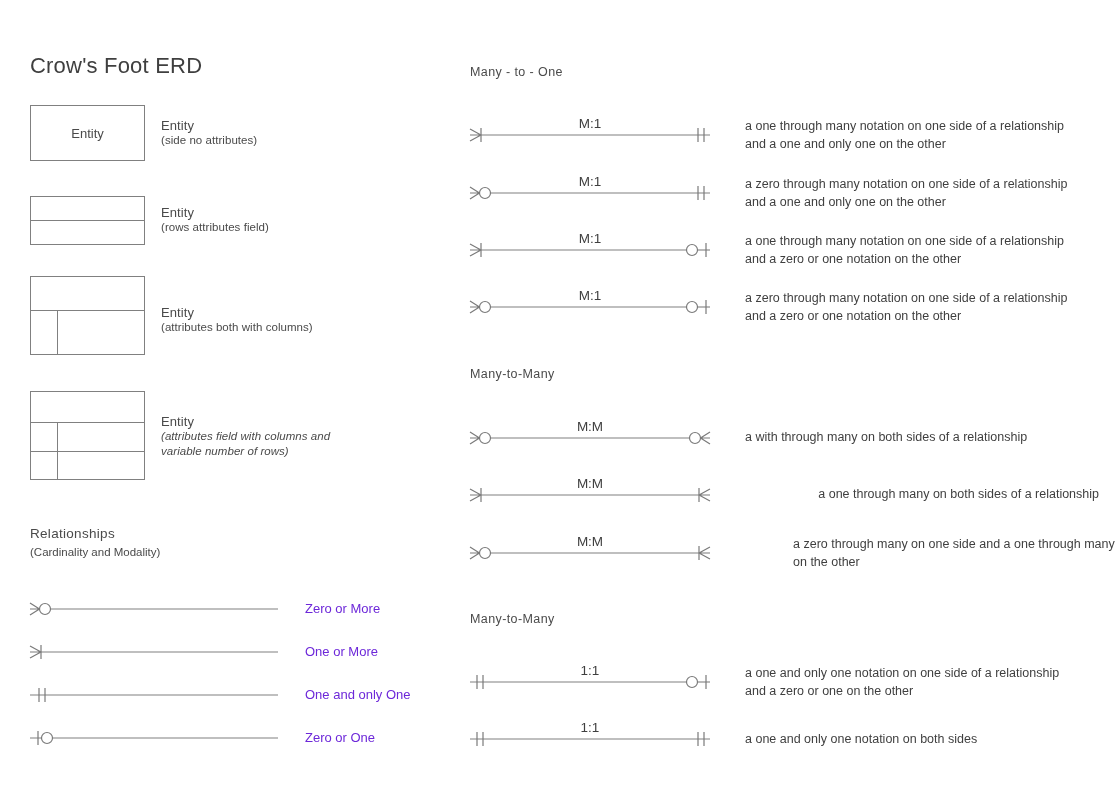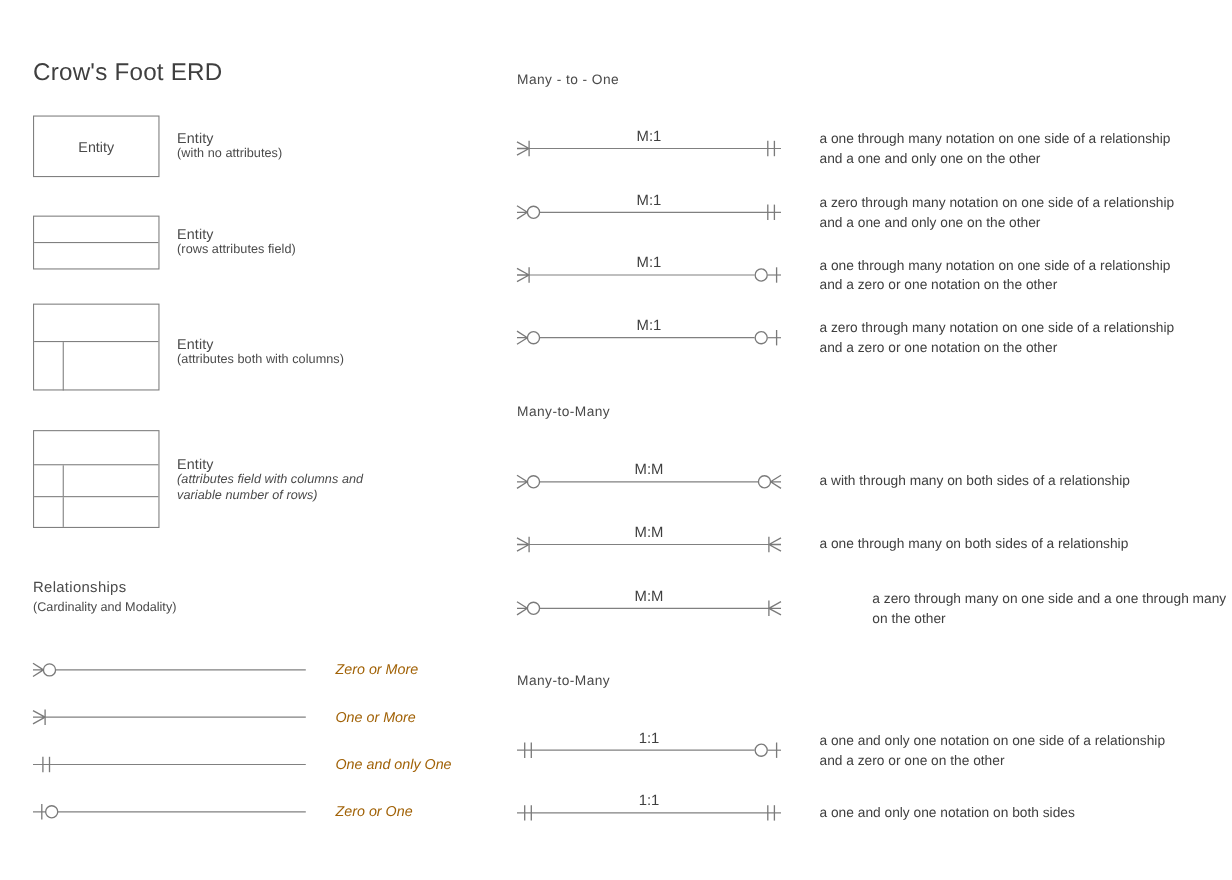--- a/index.html
+++ b/index.html
@@ -74,23 +74,22 @@
     white-space: nowrap;
   }
   .section-sub {
     font-size: 11.5px;
     color: #4a4a4a;
     white-space: nowrap;
   }
 
   .legend-label {
     font-size: 13px;
-    color: #a16207;
-    white-space: nowrap;
-    font-style: italic;
+    color: #6d28d9;
+    white-space: nowrap;
   }
 
   .group-head {
     font-size: 12.5px;
     color: #4a4a4a;
     letter-spacing: 0.4px;
     white-space: nowrap;
   }
 
   .rel-desc {
@@ -119,21 +118,21 @@
 
   <div class="abs page-title">Crow's Foot ERD</div>
 
   <div class="abs" style="left:30px; top:105px;">
     <div class="entity-box" style="width:115px; height:56px;">
       <div class="entity-label-inner">Entity</div>
     </div>
   </div>
   <div class="abs" style="left:161px; top:118px;">
     <div class="cap-title">Entity</div>
-    <div class="cap-sub">(with no attributes)</div>
+    <div class="cap-sub">(side no attributes)</div>
   </div>
 
   <div class="abs" style="left:30px; top:196px;">
     <div class="entity-box" style="width:115px; height:49px;">
       <div style="height:23px;"></div>
       <div class="ebox-row" style="height:25px;"></div>
     </div>
   </div>
   <div class="abs" style="left:161px; top:205px;">
     <div class="cap-title">Entity</div>
@@ -280,21 +279,21 @@
   <div class="abs rel-ratio" style="left:470px; top:476px; width:240px;">M:M</div>
   <div class="abs" style="left:470px; top:484px;">
     <svg width="240" height="22" viewBox="0 0 240 22">
       <line class="ln" x1="11" y1="11" x2="229" y2="11"></line>
       <path class="ln-sym" d="M11 11 L0 5 M11 11 L0 11 M11 11 L0 17"></path>
       <line class="ln-sym" x1="11" y1="4" x2="11" y2="18"></line>
       <path class="ln-sym" d="M229 11 L240 5 M229 11 L240 11 M229 11 L240 17"></path>
       <line class="ln-sym" x1="229" y1="4" x2="229" y2="18"></line>
     </svg>
   </div>
-  <div class="abs rel-desc" style="left:745px; top:486px;">a one through many on both sides of a relationship</div>
+  <div class="abs rel-desc" style="left:774px; top:486px;text-align:right;">a one through many on both sides of a relationship</div>
 
   <div class="abs rel-ratio" style="left:470px; top:534px; width:240px;">M:M</div>
   <div class="abs" style="left:470px; top:542px;">
     <svg width="240" height="22" viewBox="0 0 240 22">
       <line class="ln" x1="19" y1="11" x2="229" y2="11"></line>
       <circle class="ln-circ" cx="15" cy="11" r="5.5"></circle>
       <path class="ln-sym" d="M9.5 11 L0 5 M9.5 11 L0 11 M9.5 11 L0 17"></path>
       <path class="ln-sym" d="M229 11 L240 5 M229 11 L240 11 M229 11 L240 17"></path>
       <line class="ln-sym" x1="229" y1="4" x2="229" y2="18"></line>
     </svg>

